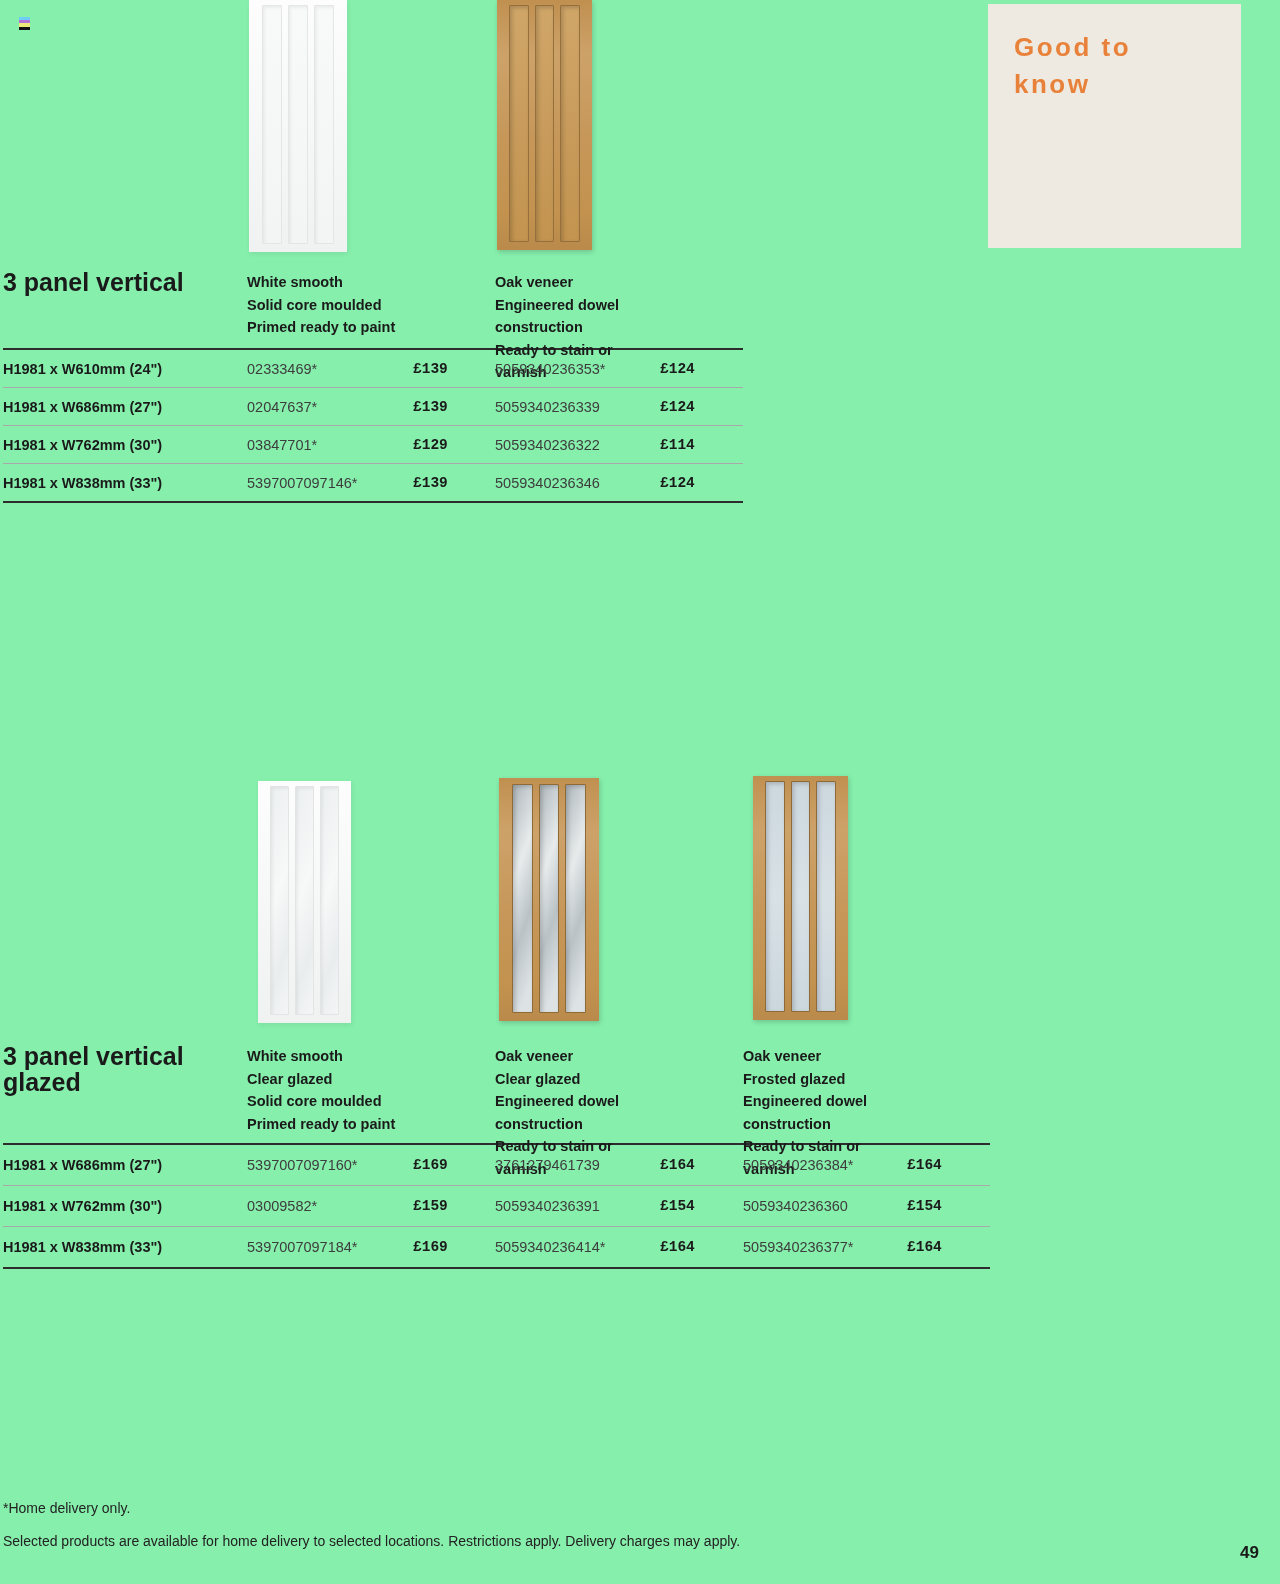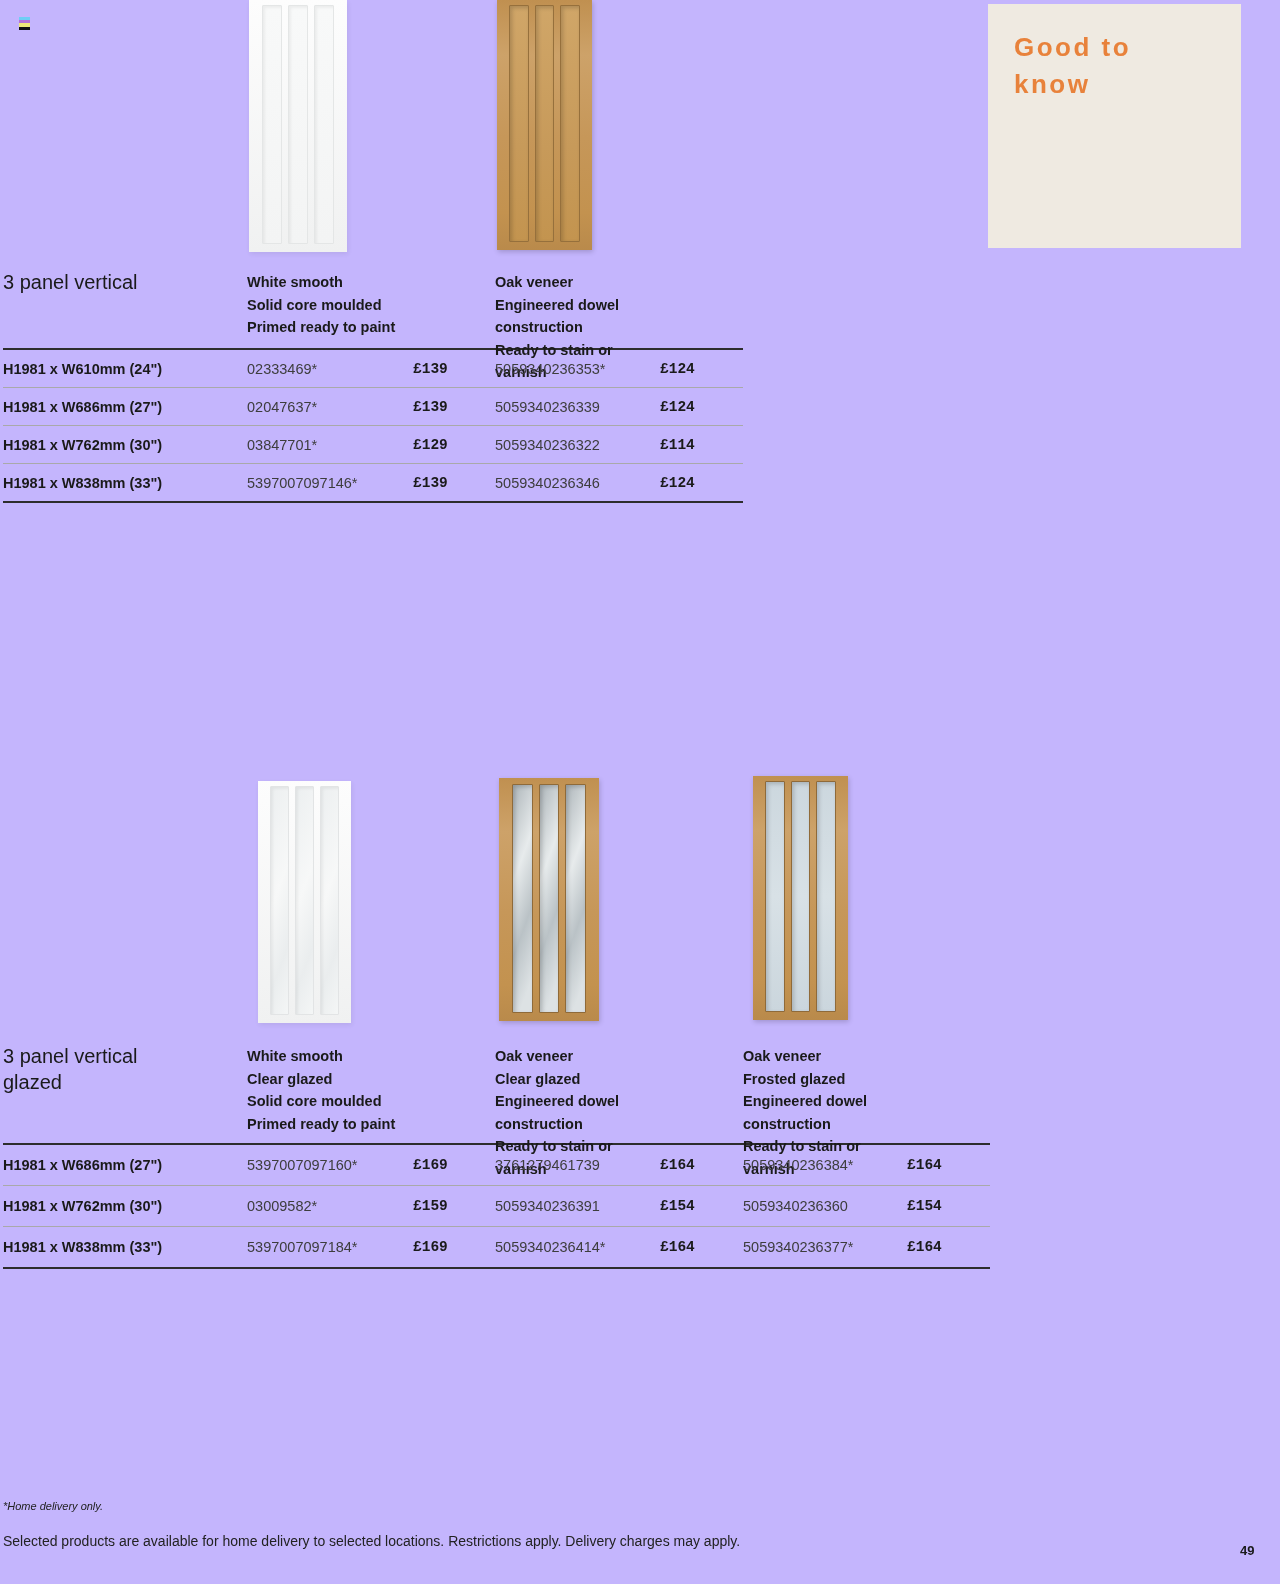--- a/index.html
+++ b/index.html
@@ -1,17 +1,17 @@
 <!DOCTYPE html>
 <html><head>
 <meta charset="utf-8">
 <style>
   html,body{margin:0;padding:0;}
   #page{
-    position:relative;width:1280px;height:1584px;background:#c4b5fd;
+    position:relative;width:1280px;height:1584px;background:#86efac;
     font-family:"Liberation Sans",sans-serif;color:#1c1c1c;overflow:hidden;
   }
   
   .reg-mark{position:absolute;left:19px;top:17px;width:11px;}
   .reg-mark .bar{height:3.2px;width:11px;}
   .reg-c{background:#6FCEF5;}
   .reg-m{background:#B473D9;}
   .reg-y{background:#EFE97A;}
   .reg-k{background:#131313;}
 
@@ -35,36 +35,36 @@
   
   .ptable{position:absolute;left:3px;}
   .t1{top:271px;width:740px;}
   .t2{top:1045px;width:987px;}
   .grid{display:grid;}
   .t1 .grid{grid-template-columns:244px 166px 82px 165px 83px;}
   .t2 .grid{grid-template-columns:244px 166px 82px 165px 83px 164px 83px;}
   .pt-head{align-items:start;}
   .t1 .pt-head{height:77px;}
   .t2 .pt-head{height:98px;}
-  .pt-title{font-size:20px;font-weight:normal;line-height:26px;margin-top:-2px;color:#1a1a1a;}
+  .pt-title{font-size:25px;font-weight:bold;line-height:26px;margin-top:-2px;color:#1a1a1a;}
   .pt-colhead{font-size:14.5px;font-weight:bold;line-height:22.5px;color:#1a1a1a;}
   .rows-wrap{border-top:2.5px solid #2d2d2d;border-bottom:2.5px solid #2d2d2d;}
   .prow{align-items:center;border-top:1px solid #a9a9a9;}
   .prow:first-child{border-top:none;}
   .t1 .prow{height:37px;}
   .t2 .prow{height:40px;}
   .cell{font-size:14.5px;white-space:nowrap;}
   .cell.size{font-weight:bold;color:#1a1a1a;}
   .cell.sku{color:#3d3d3d;}
   .cell.price{font-weight:bold;color:#1a1a1a;font-family:Liberation Mono, monospace;}
 
   
-  .fn1{position:absolute;left:3px;top:1500px;font-size:11px;color:#222;font-style:italic;}
+  .fn1{position:absolute;left:3px;top:1500px;font-size:14px;color:#222;}
   .fn2{position:absolute;left:3px;top:1533px;font-size:14px;line-height:17.5px;color:#222;}
-  .pagenum{position:absolute;left:1240px;top:1543px;font-size:13px;font-weight:bold;color:#1a1a1a;}
+  .pagenum{position:absolute;left:1240px;top:1543px;font-size:17px;font-weight:bold;color:#1a1a1a;}
 </style>
 </head>
 <body>
 
 <div id="page">
 
   <div class="reg-mark">
     <div class="bar reg-c"></div>
     <div class="bar reg-m"></div>
     <div class="bar reg-y"></div>

